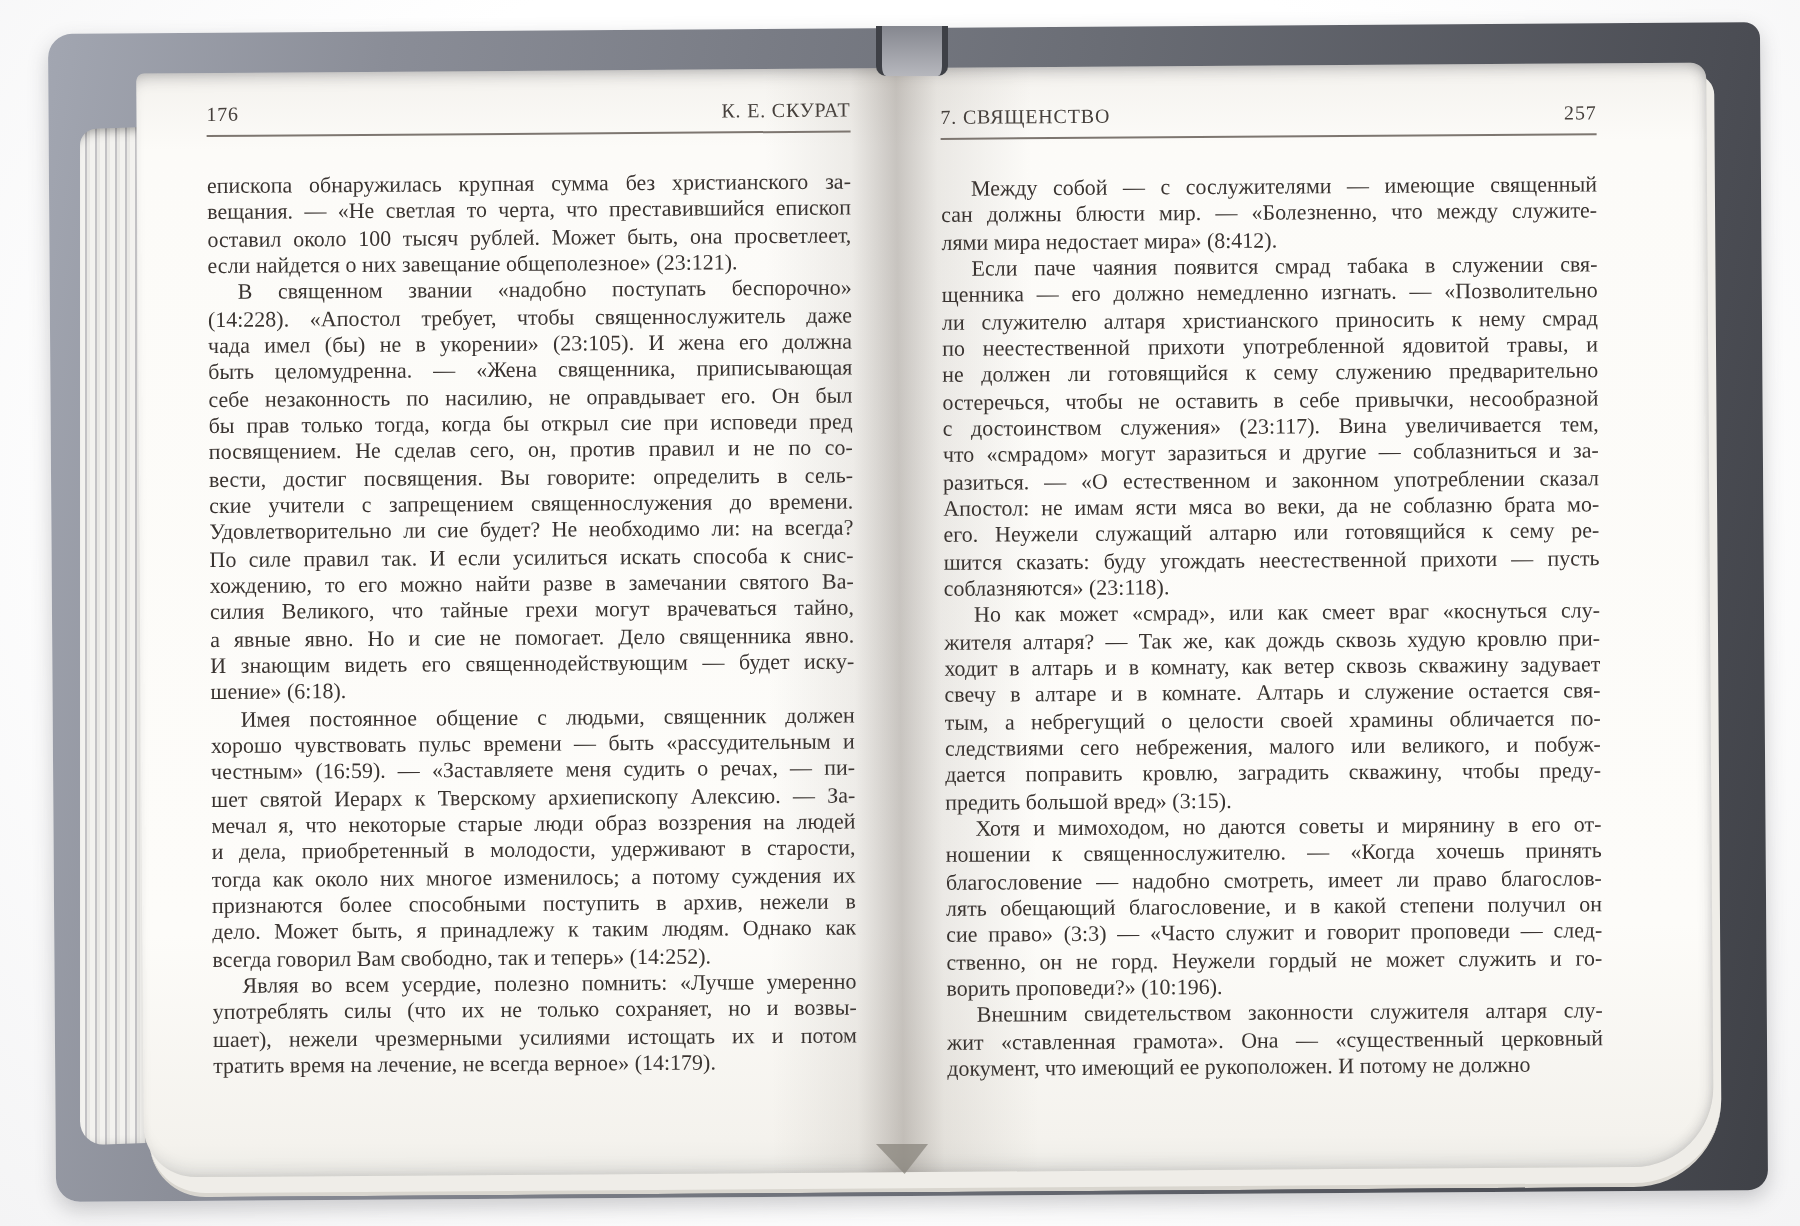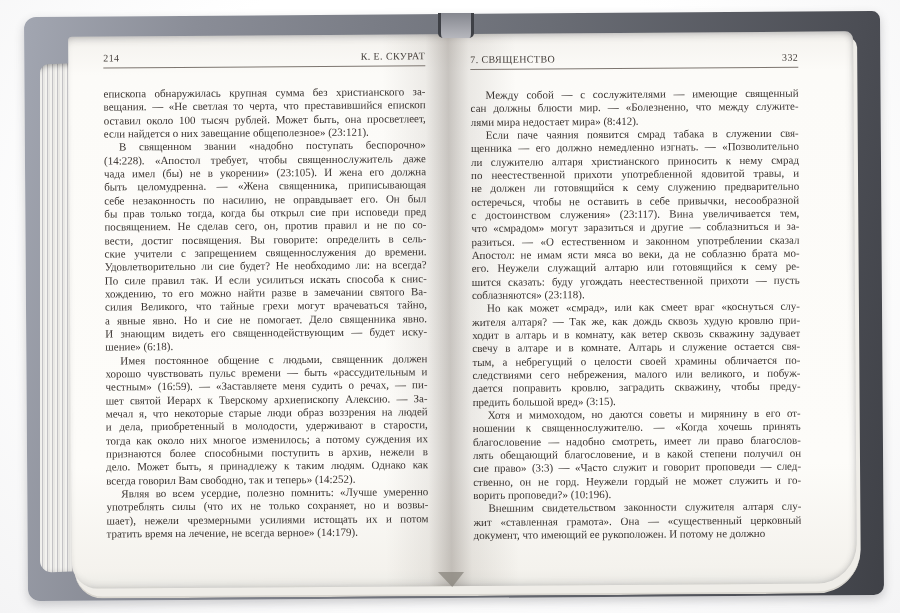--- a/index.html
+++ b/index.html
@@ -143,21 +143,21 @@
 
   <div class="cover"></div>
   <div class="page-stack"></div>
   <div class="under-pages"></div>
 
   <div class="pages">
     <div class="gutter"></div>
 
     <div class="page-text left">
       <div class="header-row">
-        <span>214</span>
+        <span>176</span>
         <span>К. Е. СКУРАТ</span>
       </div>
       <hr class="header-rule">
       <div class="page-body">
           <div class="line">епископа обнаружилась крупная сумма без христианского за-</div>
           <div class="line">вещания. — «Не светлая то черта, что преставившийся епископ</div>
           <div class="line">оставил около 100 тысяч рублей. Может быть, она просветлеет,</div>
           <div class="line last">если найдется о них завещание общеполезное» (23:121).</div>
           <div class="line indent">В священном звании «надобно поступать беспорочно»</div>
           <div class="line">(14:228). «Апостол требует, чтобы священнослужитель даже</div>
@@ -188,21 +188,21 @@
           <div class="line indent">Являя во всем усердие, полезно помнить: «Лучше умеренно</div>
           <div class="line">употреблять силы (что их не только сохраняет, но и возвы-</div>
           <div class="line">шает), нежели чрезмерными усилиями истощать их и потом</div>
           <div class="line last">тратить время на лечение, не всегда верное» (14:179).</div>
         </div>
     </div>
 
     <div class="page-text right">
       <div class="header-row">
         <span>7. СВЯЩЕНСТВО</span>
-        <span>332</span>
+        <span>257</span>
       </div>
       <hr class="header-rule">
       <div class="page-body">
           <div class="line indent">Между собой — с сослужителями — имеющие священный</div>
           <div class="line">сан должны блюсти мир. — «Болезненно, что между служите-</div>
           <div class="line last">лями мира недостает мира» (8:412).</div>
           <div class="line indent">Если паче чаяния появится смрад табака в служении свя-</div>
           <div class="line">щенника — его должно немедленно изгнать. — «Позволительно</div>
           <div class="line">ли служителю алтаря христианского приносить к нему смрад</div>
           <div class="line">по неестественной прихоти употребленной ядовитой травы, и</div>

